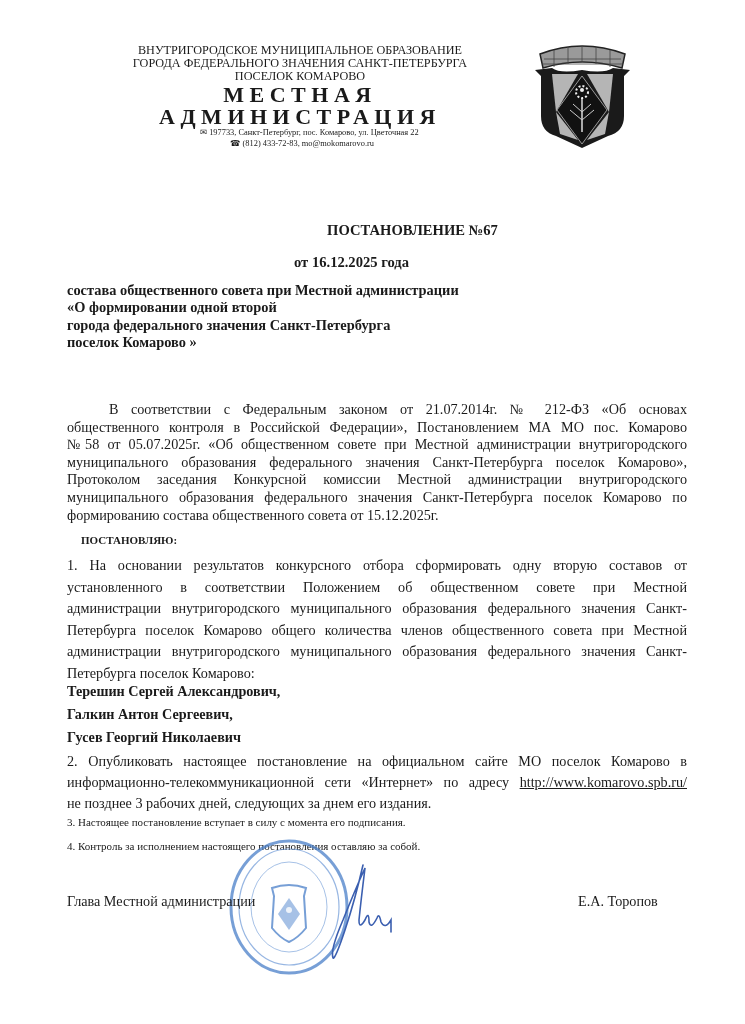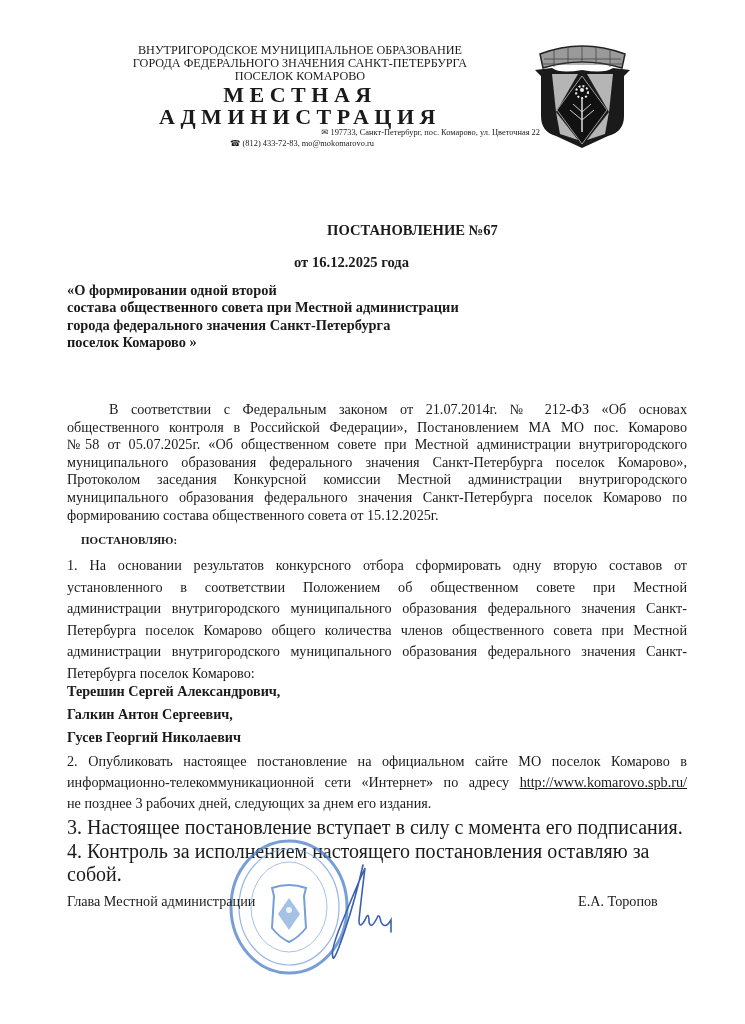--- a/index.html
+++ b/index.html
@@ -22,38 +22,38 @@
   .doc-date { position: absolute; left: 0; width: 593px; text-align: center; top: 254px;
     font-weight: bold; font-size: 14.6px; padding-left: 110px; box-sizing: border-box; }
   .subject { position: absolute; left: 67px; top: 282px; font-weight: bold;
     font-size: 14.4px; line-height: 17.3px; }
   .subject div { white-space: nowrap; }
   .para { position: absolute; left: 67px; width: 620px; font-size: 14.2px;
     line-height: 17.6px; text-align: justify; }
   .para .line { display: block; text-align: justify; text-align-last: justify; white-space: nowrap; }
   .para .line.last { text-align-last: left; }
   .resolve { position: absolute; left: 67px; top: 534px; font-weight: bold; font-size: 11px; margin-left: 14px; }
-  .item { position: absolute; left: 67px; width: 620px; font-size: 20px; }
+  .item { position: absolute; left: 67px; width: 620px; font-size: 11px; }
   .names { position: absolute; left: 67px; font-weight: bold; font-size: 14.2px; }
   .link { text-decoration: underline; }
   .sign-label { position: absolute; left: 67px; top: 893px; font-size: 14.2px; }
   .sign-name { position: absolute; left: 578px; top: 893px; font-size: 14.2px; text-align: center; }
   .stamp { position: absolute; left: 228px; top: 838px; width: 122px; height: 138px; }
   .signature { position: absolute; left: 325px; top: 860px; width: 75px; height: 105px; }
 </style>
 </head>
 <body>
 
 <div>
   <div class="lh-line" style="top:43px">ВНУТРИГОРОДСКОЕ МУНИЦИПАЛЬНОЕ ОБРАЗОВАНИЕ</div>
   <div class="lh-line" style="top:56px">ГОРОДА ФЕДЕРАЛЬНОГО ЗНАЧЕНИЯ САНКТ-ПЕТЕРБУРГА</div>
   <div class="lh-line" style="top:69px">ПОСЕЛОК КОМАРОВО</div>
   <div class="lh-big" style="top:84px">МЕСТНАЯ</div>
   <div class="lh-big" style="top:106px">АДМИНИСТРАЦИЯ</div>
-  <div class="lh-small" style="top:128px; padding-left:130px; box-sizing:border-box; width:470px; left:70px; text-align:right;">
+  <div class="lh-small" style="top:128px; padding-left:130px; box-sizing:border-box; width:470px; left:70px; text-align:left;">
     <span>✉</span>
     <span>197733, Санкт-Петербург, пос. Комарово, ул. Цветочная 22</span>
   </div>
   <div class="lh-small" style="top:139px; padding-left:160px; box-sizing:border-box; width:470px; left:70px; text-align:left;">
     <span>☎</span>
     <span>(812) 433-72-83, mo@mokomarovo.ru</span>
   </div>
 </div>
 
 <svg class="arms" viewBox="0 0 105 108">
@@ -74,22 +74,22 @@
   <path d="M52 92 L52 58" stroke="#ddd" stroke-width="1.5"></path>
   <path d="M52 80 L40 70 M52 80 L64 70 M52 72 L43 64 M52 72 L61 64" stroke="#ccc" stroke-width="1"></path>
   <circle cx="52" cy="52" r="6" fill="none" stroke="#eee" stroke-width="2" stroke-dasharray="2 2"></circle>
   <circle cx="52" cy="50" r="2" fill="#eee"></circle>
 </svg>
 
 <div class="doc-title">ПОСТАНОВЛЕНИЕ №67</div>
 <div class="doc-date">от 16.12.2025 года</div>
 
 <div class="subject">
+  <div>состава общественного совета при Местной администрации</div>
   <div>«О  формировании одной второй</div>
-  <div>состава общественного совета при Местной администрации</div>
   <div>города федерального значения Санкт-Петербурга</div>
   <div>поселок Комарово »</div>
 </div>
 
 <div class="para" style="top:401px">
   <span class="line" style="padding-left:42px">В соответствии с Федеральным законом от 21.07.2014г. № 212-ФЗ «Об основах</span>
   <span class="line">общественного контроля в Российской Федерации», Постановлением МА МО пос. Комарово</span>
   <span class="line">№58 от 05.07.2025г. «Об общественном совете при Местной администрации внутригородского</span>
   <span class="line">муниципального образования федерального значения Санкт-Петербурга поселок Комарово»,</span>
   <span class="line">Протоколом заседания Конкурсной комиссии Местной администрации внутригородского</span>

